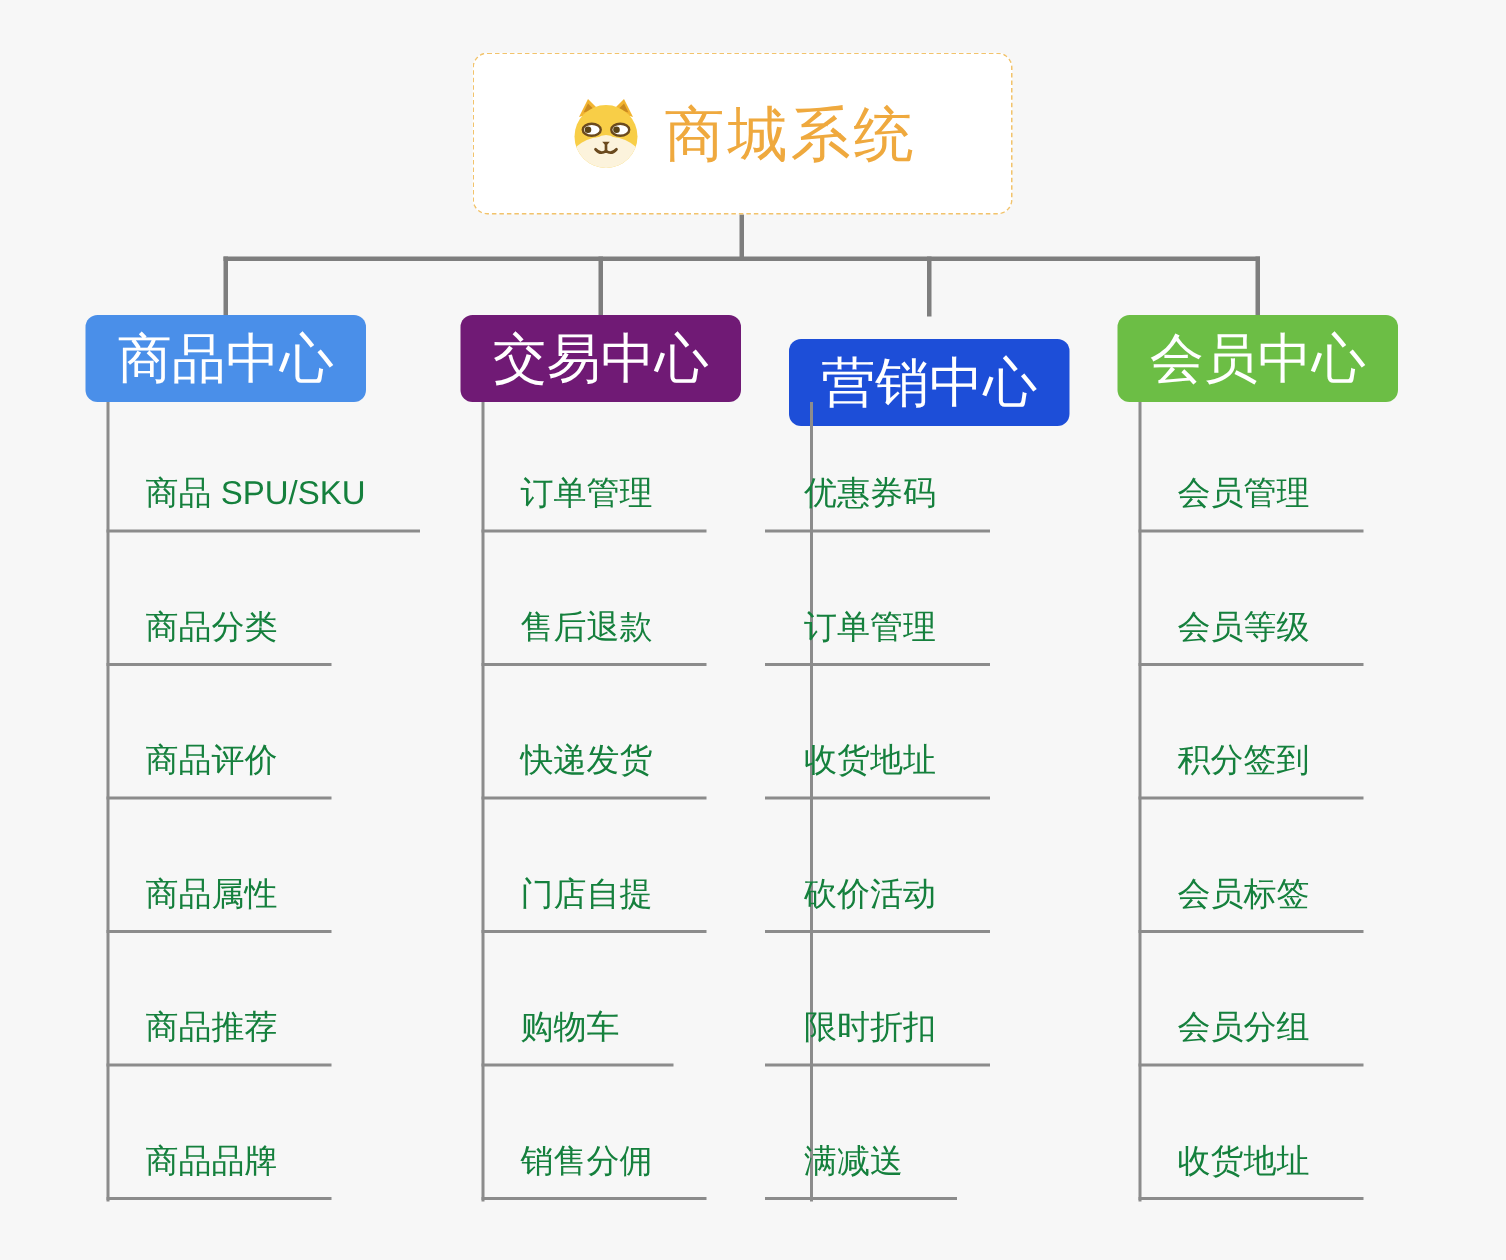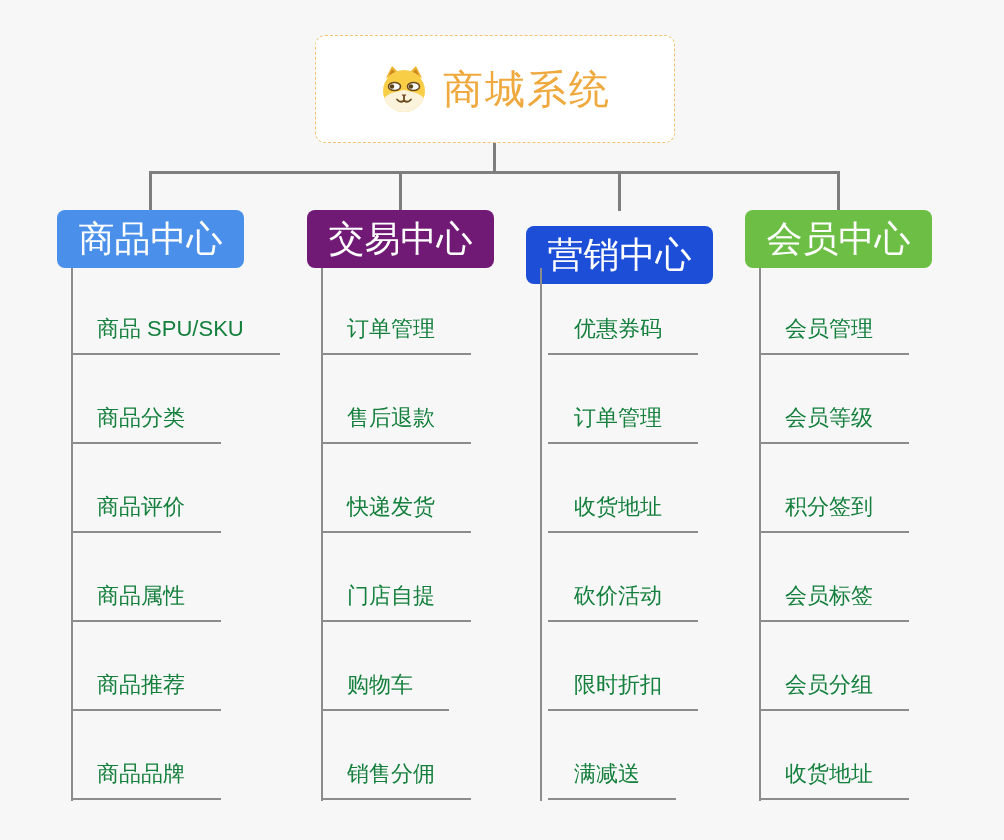--- a/index.html
+++ b/index.html
@@ -55,21 +55,21 @@
   .leaf {
     position: absolute;
     font-size: 22px; line-height: 30px; color: #15803d;
     padding: 0 36px 9px 26px;
     border-bottom: 2px solid #8C8C8C;
     white-space: nowrap;
     text-align: center;
   }
   .col-0 { left: 71px;  }
   .col-1 { left: 321px; }
-  .col-2 { left: 548px; }
+  .col-2 { left: 510px; }
   .col-3 { left: 759px; }
   .row-0 { top: 314px; }
   .row-1 { top: 403px; }
   .row-2 { top: 492px; }
   .row-3 { top: 581px; }
   .row-4 { top: 670px; }
   .row-5 { top: 759px; }
 </style>
 </head>
 <body>

